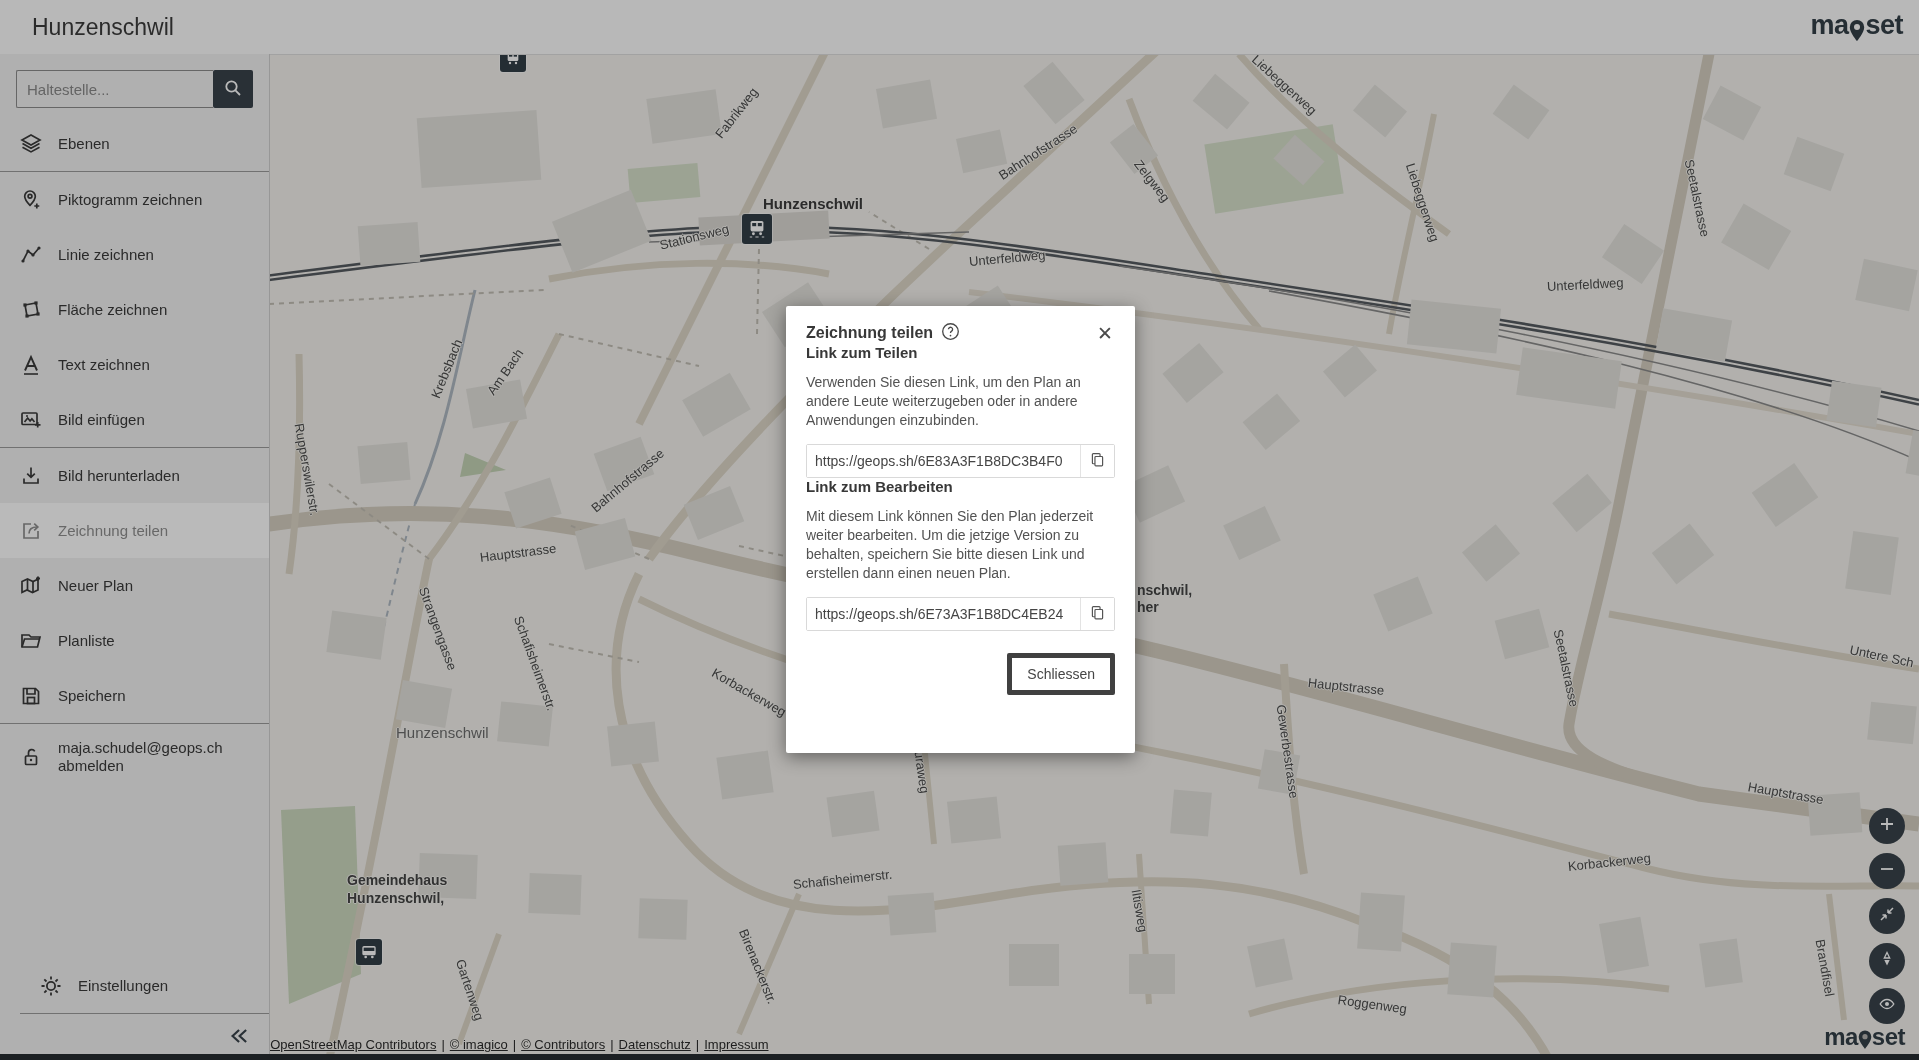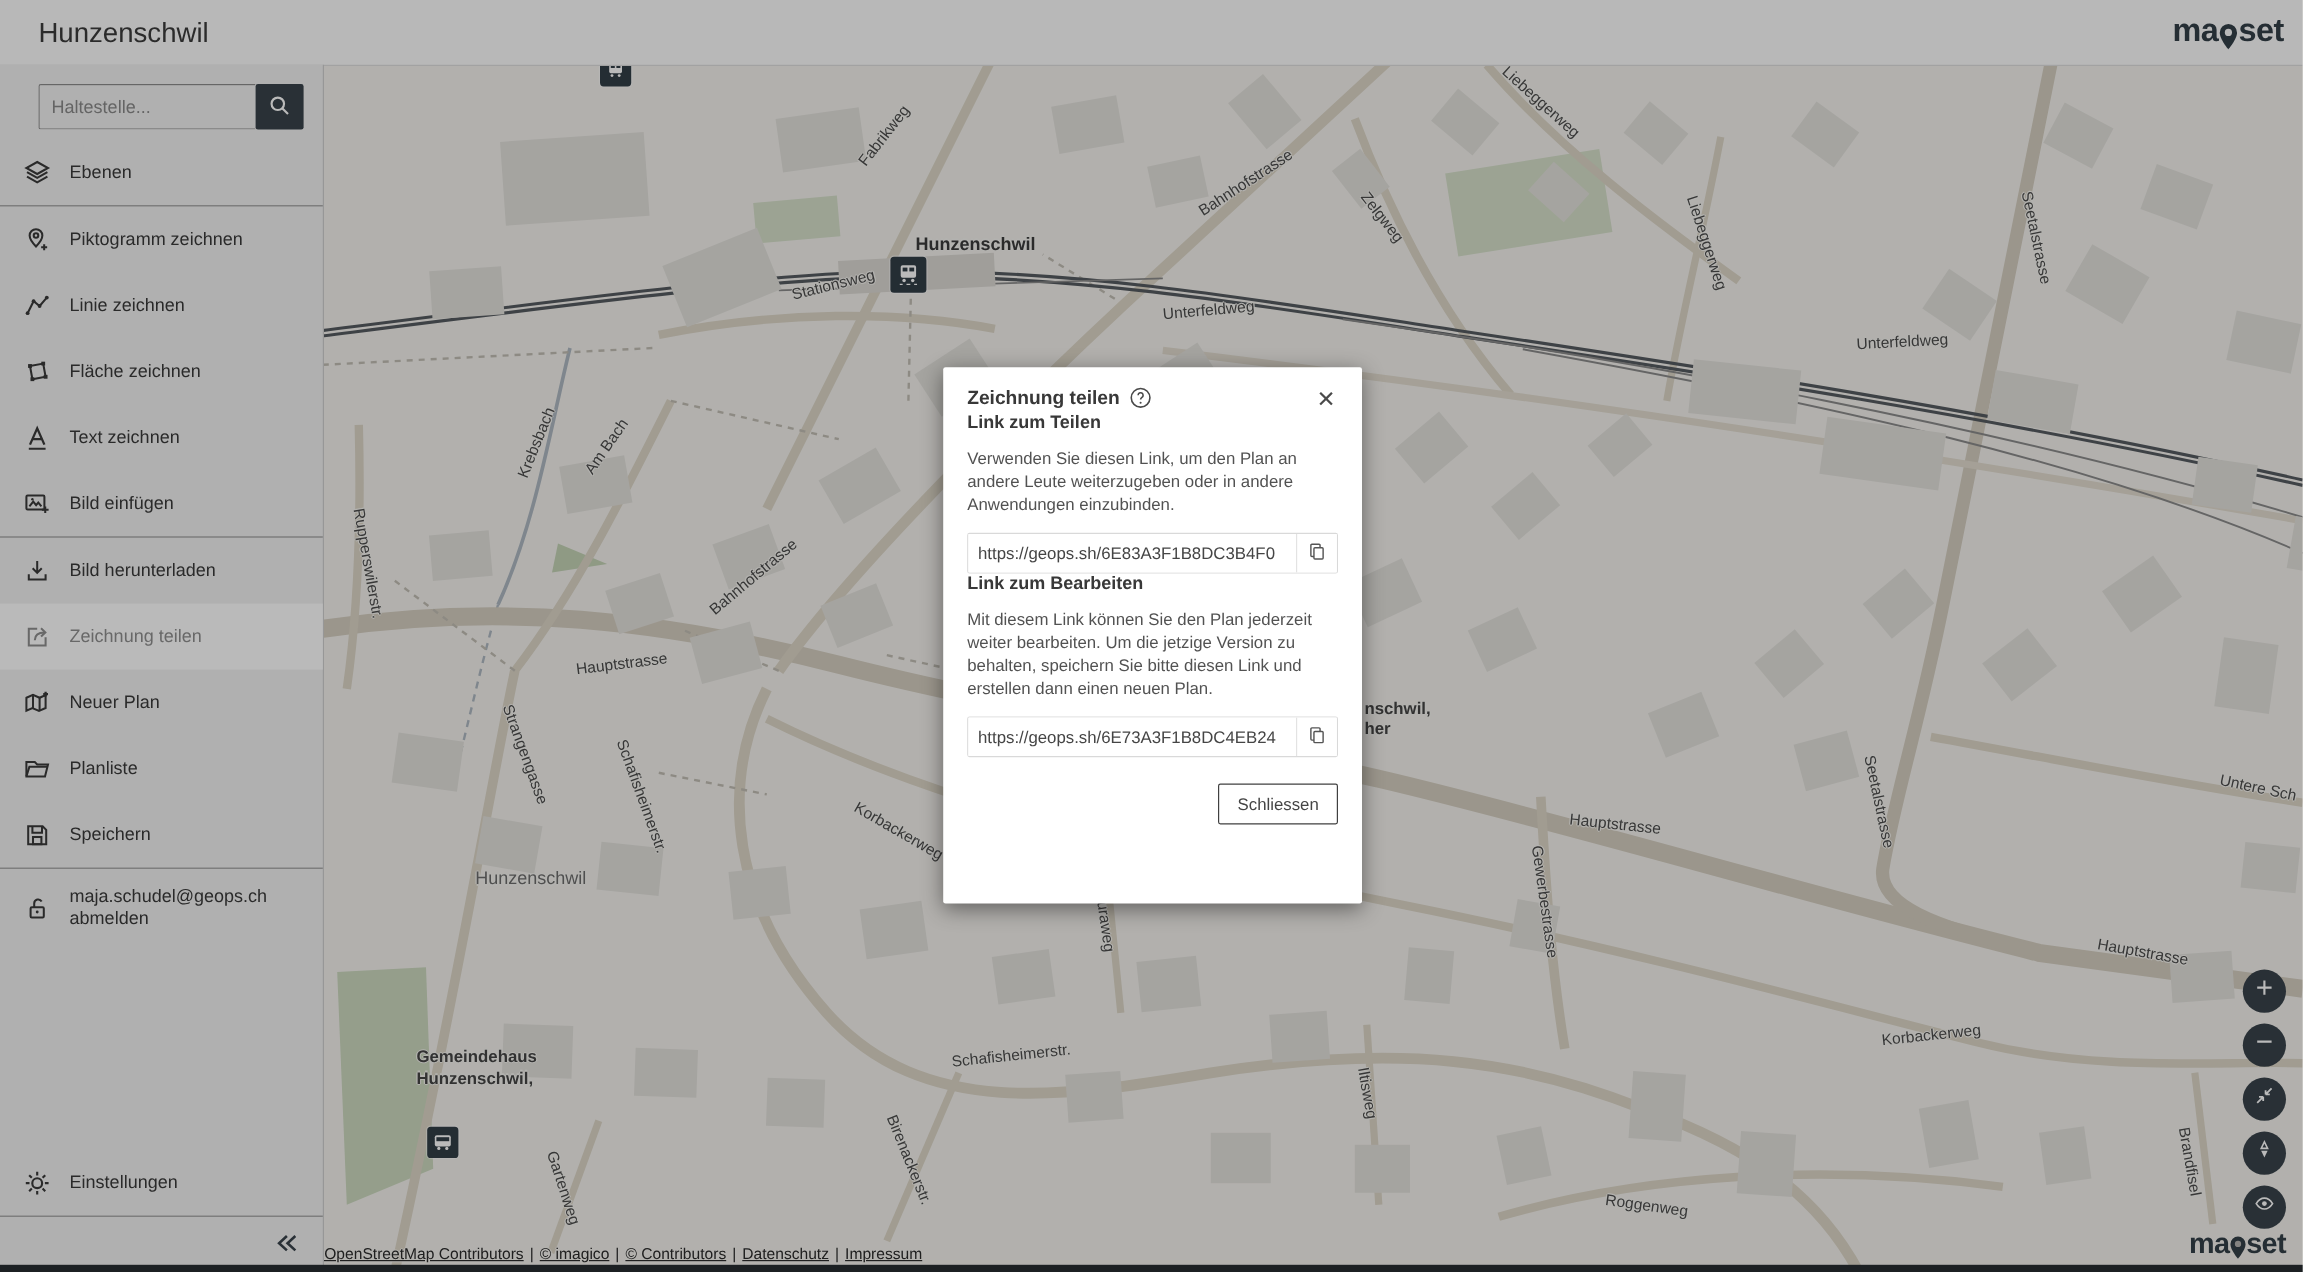--- a/index.html
+++ b/index.html
@@ -10,34 +10,34 @@
   .topbar{position:absolute;left:0;top:0;width:1919px;height:54px;background:#fcfcfc;
           border-bottom:1px solid #dedede;z-index:20;display:flex;align-items:center;}
   .apptitle{font-size:23px;color:#3c3c3c;margin-left:32px;font-weight:500;}
   .logo{position:absolute;right:16px;top:50%;transform:translateY(-50%);display:flex;align-items:flex-start;
         font-weight:bold;font-size:27px;color:#333f48;letter-spacing:-0.5px;line-height:1;}
   .logo svg{margin:2px 0 0 1px;}
 
   
   .sidebar{position:absolute;left:0;top:54px;width:269px;height:1006px;background:#f2f2f2;
            border-right:1px solid #cfcfcf;z-index:30;display:flex;flex-direction:column;}
-  .searchwrap{display:flex;margin:16px 16px 8px 32px;height:38px;}
+  .searchwrap{display:flex;margin:16px 16px 8px 16px;height:38px;}
   .searchwrap input{flex:1;min-width:0;border:1px solid #8d8d8d;border-right:none;border-radius:2px 0 0 2px;
            background:#f2f2f2;padding:0 10px;font-size:15px;color:#3a3a3a;outline:none;font-family:inherit;}
   .searchwrap input::placeholder{color:#8a8a8a;}
   .searchbtn{width:40px;border:none;background:#39434b;border-radius:2px;cursor:pointer;
            display:flex;align-items:center;justify-content:center;}
   .srow{display:flex;align-items:center;height:55px;color:#3a3a3a;cursor:pointer;flex:0 0 auto;}
   .srow.active{background:#ffffff;color:#8f8f8f;}
   .sicon{width:26px;height:26px;margin:0 14px 0 18px;display:flex;align-items:center;justify-content:center;}
   .slabel{font-size:15px;}
   .slabel .sub{display:block;}
   .sdiv{border-top:1px solid #9c9c9c;margin:0 0 0 0;flex:0 0 auto;}
   .acct .slabel{line-height:18px;}
-  .settingsblock{margin-top:auto;}
+  .settingsblock{margin-top:auto;padding-left:20px;}
   .collapsestrip{height:46px;display:flex;align-items:center;justify-content:flex-end;padding-right:14px;}
   .collapsebtn{background:none;border:none;cursor:pointer;color:#39434b;padding:4px;}
 
   
   .map{position:absolute;left:269px;top:54px;width:1650px;height:1006px;overflow:hidden;background:#f4f2ee;z-index:10;}
   .map svg.base{position:absolute;left:0;top:0;}
   .ml{position:absolute;font-size:13px;color:#4c4c4c;white-space:nowrap;transform-origin:left center;
       text-shadow:1px 0 0 rgba(246,244,240,.95),-1px 0 0 rgba(246,244,240,.95),0 1px 0 rgba(246,244,240,.95),0 -1px 0 rgba(246,244,240,.95);}
   .ml.big{font-size:15px;font-weight:bold;color:#3b3b3b;}
   .ml.town{font-size:15px;color:#6d6d6d;}
@@ -69,21 +69,21 @@
       line-height:1;padding:0 2px;font-weight:300;}
   .dlg-sec-h{font-size:15px;font-weight:bold;color:#383838;}
   .dlg-p{font-size:14px;line-height:19px;color:#525252;margin-top:12px;}
   .dlg-p a{color:#525252;cursor:pointer;}
   .linkrow{display:flex;margin-top:14px;border:1px solid #d9d9d9;border-radius:2px;height:32px;}
   .linkrow input{flex:1;min-width:0;border:none;outline:none;padding:0 8px;font-size:14px;color:#454545;
       font-family:inherit;background:#fff;}
   .copybtn{width:34px;border:none;border-left:1px solid #e3e3e3;background:#fff;cursor:pointer;
       display:flex;align-items:center;justify-content:center;color:#555;}
   .dlg-foot{display:flex;justify-content:flex-end;margin-top:22px;}
-  .btn-secondary{background:#fff;border:1px solid #404040;border-radius:2px;padding:8px 15px;font-size:14px;
+  .btn-secondary{background:#fff;border:5px solid #404040;border-radius:2px;padding:8px 15px;font-size:14px;
       color:#454545;cursor:pointer;font-family:inherit;}
 </style>
 </head>
 <body>
 
 <div class="topbar">
   <div class="apptitle">Hunzenschwil</div>
   <div class="logo">
     <span>ma</span>
       <svg width="16" height="28" viewBox="0 0 16 28">

